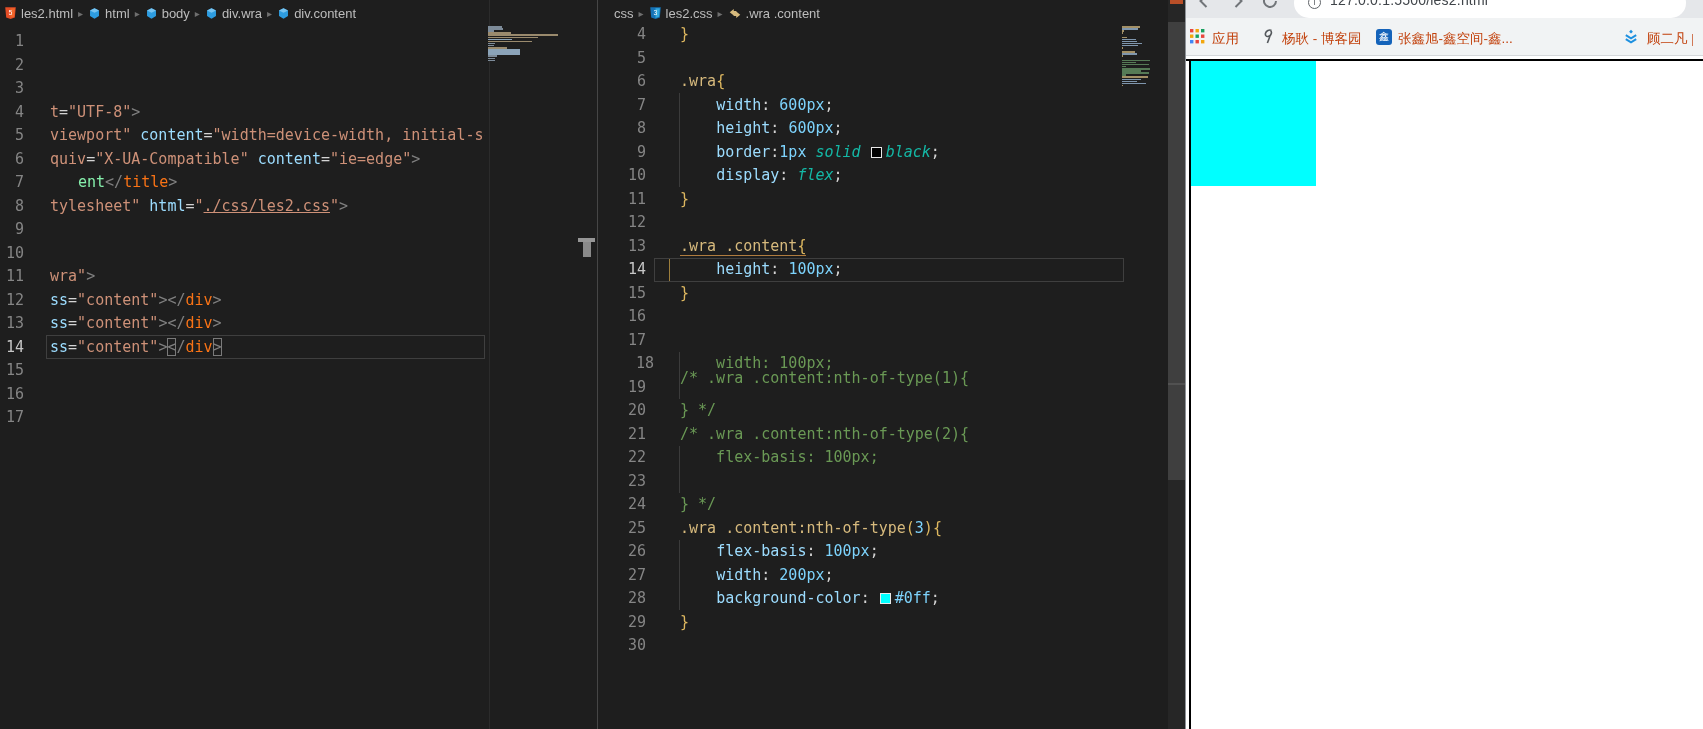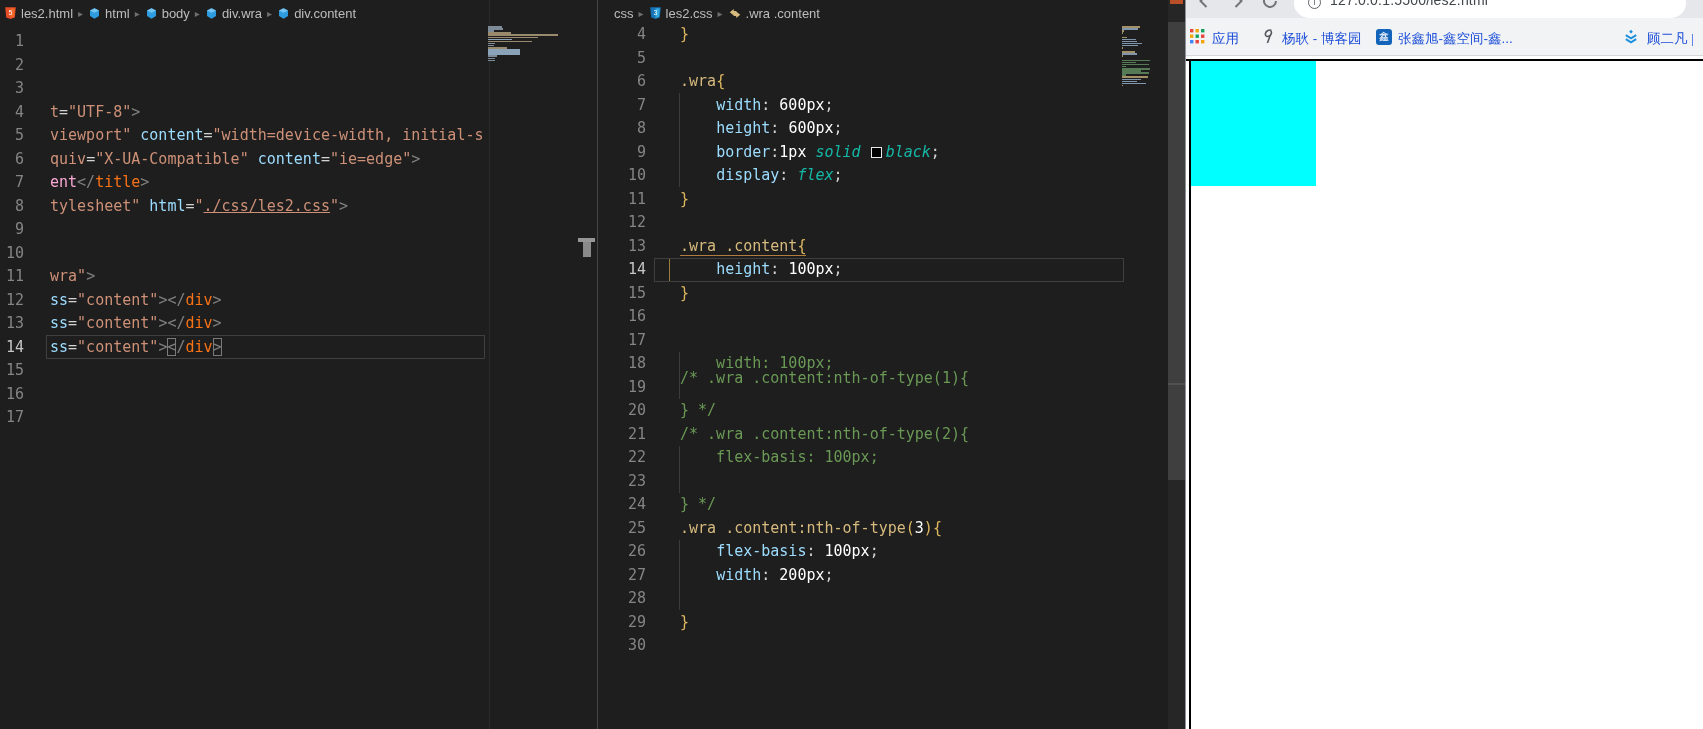--- a/index.html
+++ b/index.html
@@ -18,27 +18,27 @@
   .code-font { font-family:"DejaVu Sans Mono", monospace; font-size:15px; line-height:23.5px; white-space:pre; }
   .gutter-num { position:absolute; text-align:right; color:#858585;
                 font-family:"DejaVu Sans Mono", monospace; font-size:15px; line-height:23.5px; }
   .gutter-num.active { color:#c6c6c6; }
   .code-line { position:absolute; left:0; height:23.5px; }
 
   .tk-tag   { color:#f97316; }
   .tk-attr  { color:#9cdcfe; }
   .tk-str   { color:#ce9178; }
   .tk-pun   { color:#808080; }
-  .tk-txt   { color:#f9a8d4; }
+  .tk-txt   { color:#86efac;margin-left:28px; }
   .tk-eq    { color:#d4d4d4; }
   .tk-link  { color:#ce9178; text-decoration:underline; }
   .tk-sel   { color:#d7ba7d; }
   .tk-brace { color:#deb860; }
   .tk-prop  { color:#9cdcfe; }
-  .tk-num   { color:#ffffff; }
+  .tk-num   { color:#7dd3fc; }
   .tk-val   { color:#14b8a6;font-style:italic; }
   .tk-com   { color:#6a9955; }
   .tk-plain { color:#d4d4d4; }
   .tk-u     { border-bottom:1px solid #b07c3f; }
   .tk-boxed { outline:1px solid #7a7a7a; outline-offset:-1px; }
   .swatch   { display:inline-block; width:11px; height:11px; margin:0 4px 0 1px;
               vertical-align:-1px; border:1px solid #e8e8e8; }
 
   .active-line-box { border:1px solid #3f3f3f; }
   .indent-guide { width:1px; background:#3b3b3b; }
@@ -48,21 +48,21 @@
 
   
   .browser { left:1186px; top:0; width:517px; height:729px; background:#fff; }
   .chrome-top { left:0; top:0; width:517px; height:18px; background:#e5e7ea;
                 overflow:hidden; position:absolute; }
   .omnibox { position:absolute; background:#fff; border-radius:15px; }
   .url-text { position:absolute; font-size:14px; color:#3f4449; letter-spacing:.2px;
               font-family:"Liberation Sans", sans-serif; white-space:nowrap; }
   .bookmarks { left:0; top:18px; width:517px; height:38px; background:#f1f3f4;
                border-bottom:1px solid #d5d8db; position:absolute; }
-  .bm-label { position:absolute; top:12px; font-size:13.5px; color:#1d4ed8; white-space:nowrap; }
+  .bm-label { position:absolute; top:12px; font-size:13.5px; color:#c2410c; white-space:nowrap; }
   .page-area { left:0; top:56px; width:517px; height:673px; background:#ffffff; overflow:hidden; position:absolute; }
   .info-circle { position:absolute; width:13px; height:13px; border:1.5px solid #5f6368;
                  border-radius:50%; color:#5f6368; font-size:9px; text-align:center; line-height:11px; }
   .xin-badge { display:inline-flex; align-items:center; justify-content:center;
                width:16px; height:16px; border-radius:3px; background:#1463ba;
                color:#fff; font-size:10px; }
 </style>
 </head>
 <body>
 
@@ -206,21 +206,21 @@
           <div class="gutter-num" style="left: 0px; top: 117px; width: 48px;">8</div>
           <div class="gutter-num" style="left: 0px; top: 140.5px; width: 48px;">9</div>
           <div class="gutter-num" style="left: 0px; top: 164px; width: 48px;">10</div>
           <div class="gutter-num" style="left: 0px; top: 187.5px; width: 48px;">11</div>
           <div class="gutter-num" style="left: 0px; top: 211px; width: 48px;">12</div>
           <div class="gutter-num" style="left: 0px; top: 234.5px; width: 48px;">13</div>
           <div class="gutter-num active" style="left: 0px; top: 258px; width: 48px;">14</div>
           <div class="gutter-num" style="left: 0px; top: 281.5px; width: 48px;">15</div>
           <div class="gutter-num" style="left: 0px; top: 305px; width: 48px;">16</div>
           <div class="gutter-num" style="left: 0px; top: 328.5px; width: 48px;">17</div>
-          <div class="gutter-num" style="left: 0px; top: 352px; width: 48px;">18</div>
+          <div class="gutter-num" style="left: 8px; top: 352px; width: 48px;">18</div>
           <div class="gutter-num" style="left: 0px; top: 375.5px; width: 48px;">19</div>
           <div class="gutter-num" style="left: 0px; top: 399px; width: 48px;">20</div>
           <div class="gutter-num" style="left: 0px; top: 422.5px; width: 48px;">21</div>
           <div class="gutter-num" style="left: 0px; top: 446px; width: 48px;">22</div>
           <div class="gutter-num" style="left: 0px; top: 469.5px; width: 48px;">23</div>
           <div class="gutter-num" style="left: 0px; top: 493px; width: 48px;">24</div>
           <div class="gutter-num" style="left: 0px; top: 516.5px; width: 48px;">25</div>
           <div class="gutter-num" style="left: 0px; top: 540px; width: 48px;">26</div>
           <div class="gutter-num" style="left: 0px; top: 563.5px; width: 48px;">27</div>
           <div class="gutter-num" style="left: 0px; top: 587px; width: 48px;">28</div>
@@ -240,20 +240,21 @@
           <div class="code-line code-font" style="top: 281.5px;"><span class="tk-brace">}</span></div>
           <div class="code-line code-font" style="top: 328.5px; margin-top: 38px;"><span class="tk-com">/* .wra .content:nth-of-type(1){</span></div>
           <div class="code-line code-font" style="top: 352px;"><span class="tk-com">    width: 100px;</span></div>
           <div class="code-line code-font" style="top: 399px;"><span class="tk-com">} */</span></div>
           <div class="code-line code-font" style="top: 422.5px;"><span class="tk-com">/* .wra .content:nth-of-type(2){</span></div>
           <div class="code-line code-font" style="top: 446px;"><span class="tk-com">    flex-basis: 100px;</span></div>
           <div class="code-line code-font" style="top: 493px;"><span class="tk-com">} */</span></div>
           <div class="code-line code-font" style="top: 516.5px;"><span class="tk-sel">.wra .content:nth-of-type</span><span class="tk-brace">(</span><span class="tk-num">3</span><span class="tk-brace">)</span><span class="tk-brace">{</span></div>
           <div class="code-line code-font" style="top: 540px;"><span class="tk-plain">    </span><span class="tk-prop">flex-basis</span><span class="tk-plain">: </span><span class="tk-num">100px</span><span class="tk-plain">;</span></div>
           <div class="code-line code-font" style="top: 563.5px;"><span class="tk-plain">    </span><span class="tk-prop">width</span><span class="tk-plain">: </span><span class="tk-num">200px</span><span class="tk-plain">;</span></div>
+          <div class="code-line code-font" style="top: 587px;"><span class="tk-plain">    </span><span class="tk-prop">background-color</span><span class="tk-plain">: </span><span class="swatch" style="background: rgb(0, 255, 255);"></span><span class="tk-num">#0ff</span><span class="tk-plain">;</span></div>
           <div class="code-line code-font" style="top: 610.5px;"><span class="tk-brace">}</span></div>
         </div>
 
       <div class="abs indent-guide" style="left:81px; top:93px;  height:94px;"></div>
       <div class="abs indent-guide" style="left:81px; top:352px; height:47px;"></div>
       <div class="abs indent-guide" style="left:81px; top:446px; height:47px;"></div>
       <div class="abs indent-guide" style="left:81px; top:540px; height:70px;"></div>
 
       <div class="abs indent-guide gold" style="left:71px; top:259px; height:22px;"></div>
 

